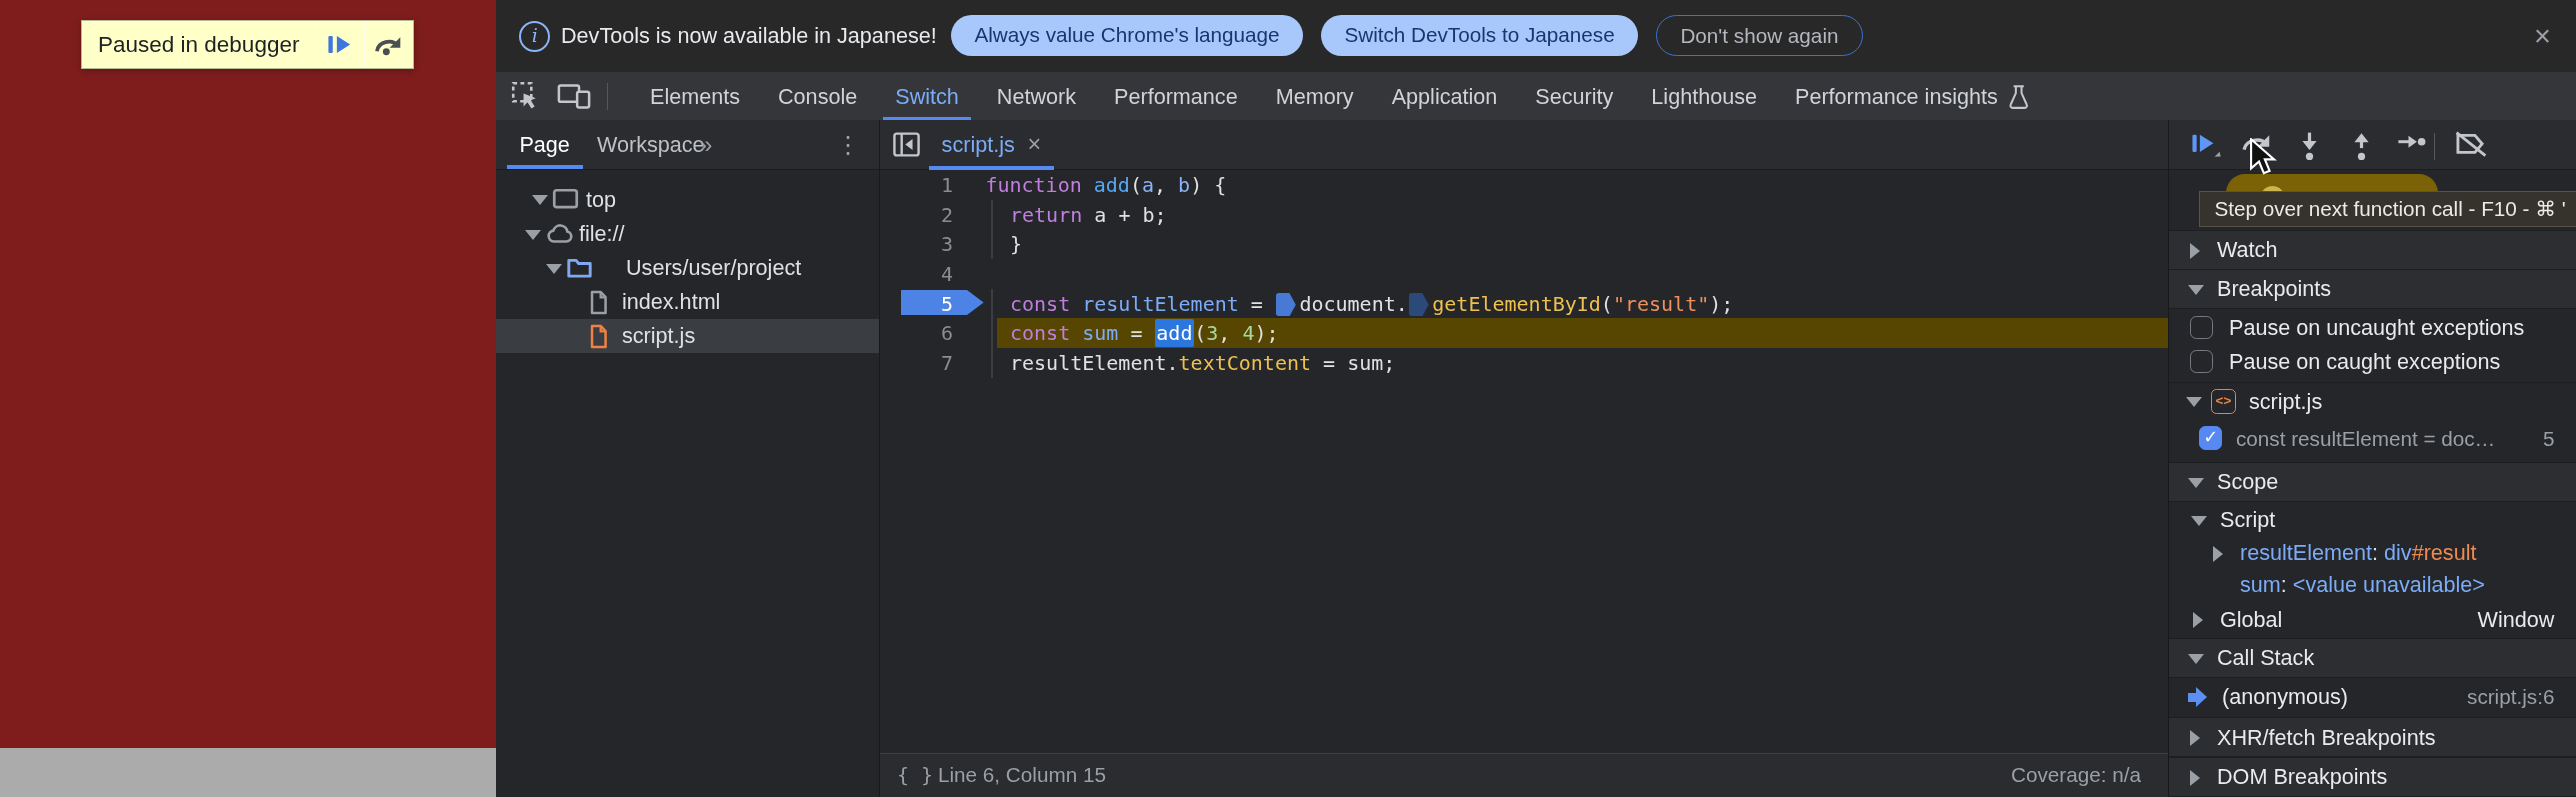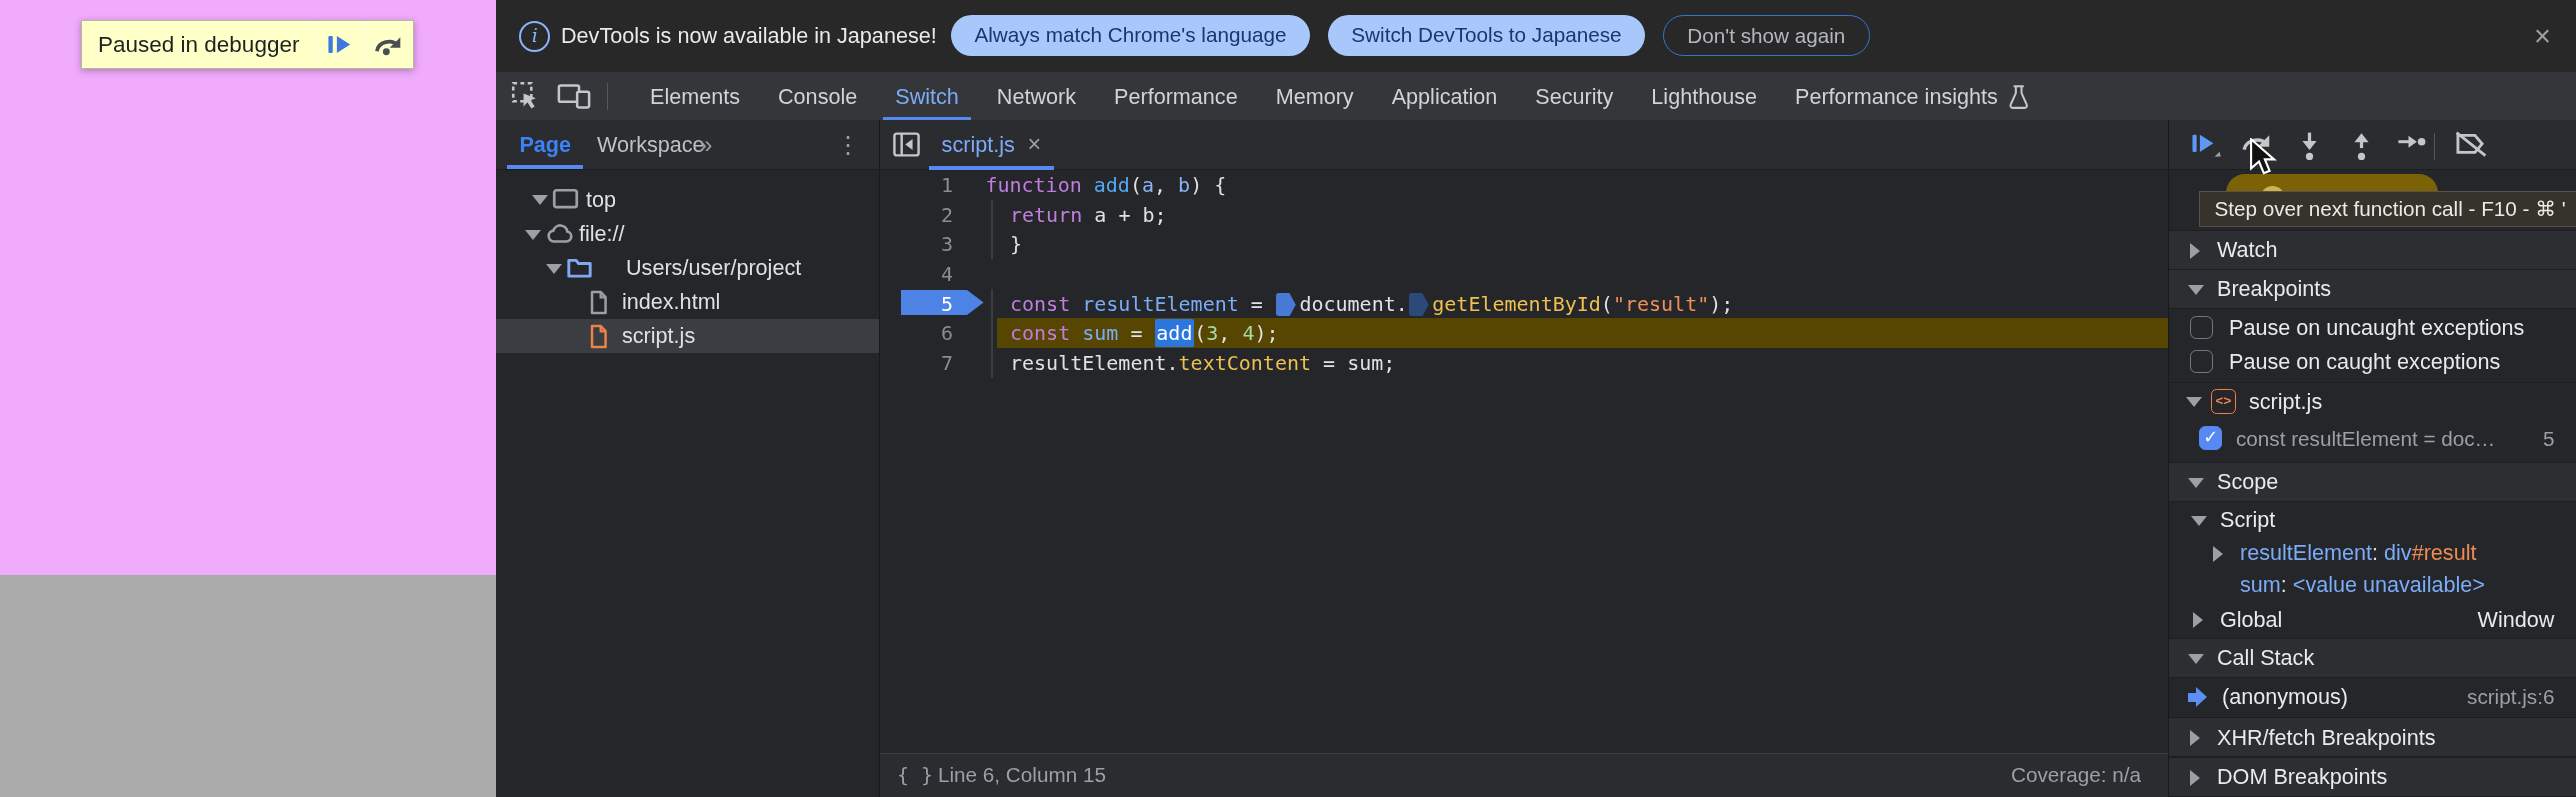--- a/index.html
+++ b/index.html
@@ -1,20 +1,20 @@
 <!DOCTYPE html>
 <html style="font-size:14.4px"><head>
 <meta charset="utf-8">
 <style>
   * { margin:0; padding:0; box-sizing:border-box; }
   html,body { width:2576px; height:797px; overflow:hidden; background:#ababab;
     font-family:"Liberation Sans","DejaVu Sans",sans-serif; }
 
   
-  #page-area { position:absolute; left:0; top:0; width:496px; height:575px; background:#f0abfc; }
+  #page-area { position:absolute; left:0; top:0; width:496px; height:748px; background:#7f1d1d; }
   #paused-overlay { position:absolute; left:81px; top:20px; height:49px; display:flex; align-items:stretch;
     background:#ffffc8; border:0.9px solid #b9b99a; box-shadow:0 1.8px 7.2px rgba(0,0,0,.28); }
   #paused-overlay .po-label { padding:0 16px; line-height:47px; font-size:22.5px; color:#1f2125; }
   #paused-overlay .po-btn { width:49px; display:flex; align-items:center; justify-content:center; border-left:1.8px solid #fdfdec; cursor:pointer; }
 
   
   #devtools { position:absolute; left:496px; top:0; width:2080px; height:797px; background:#242629; }
 
   #infobar { position:absolute; left:0; top:0; width:2080px; height:72px; background:#282828; }
   #infobar .info-icon { position:absolute; left:23.4px; top:20.7px; width:31px; height:31px; border:2.7px solid #8ab4f8;
@@ -37,21 +37,21 @@
   #main-toolbar .right-icons { position:absolute; right:12.6px; top:0; height:49px; display:flex; align-items:center; gap:25px; border-left:0.9px solid #55575a; padding-left:23.4px; }
   .glyph-icon { color:#c3c6cb; cursor:pointer; }
 
   #content { position:absolute; left:0; top:120px; width:2080px; height:677px; }
   .vdiv { position:absolute; top:0; bottom:0; width:0.9px; background:#19191c; z-index:5; }
 
   
   #sidebar { position:absolute; left:0; top:0; width:383px; height:677px; background:#242629; }
   .panel-tabs { position:absolute; left:0; top:0; right:0; height:50px; background:#2a2c2f; border-bottom:0.9px solid #1b1c1f; }
   .ptab { position:absolute; top:0; line-height:49px; font-size:21.6px; color:#bdc1c6; cursor:pointer; }
-  .ptab.active { color:#3b82f6;font-weight:bold; }
+  .ptab.active { color:#ffffff; }
   .ptab-underline { position:absolute; left:10.8px; bottom:0; width:76px; height:3.6px; background:#568af2; }
   #tree { position:absolute; left:0; top:50px; right:0; bottom:0; }
   .tree-row { position:absolute; left:0; right:0; height:34px; cursor:pointer; }
   .tree-row.selected { background:#3a3d41; }
   .tree-row .t-label { position:absolute; top:0; line-height:34px; font-size:21.6px; color:#dfe1e5; white-space:nowrap; }
   .caret-down { width:0; height:0; border-left:8px solid transparent; border-right:8px solid transparent; border-top:10px solid #9aa0a6; }
   .caret-right { width:0; height:0; border-top:8px solid transparent; border-bottom:8px solid transparent; border-left:10px solid #9aa0a6; }
   .tree-caret { position:absolute; top:12.6px; }
   .tree-icon { position:absolute; top:4.5px; }
 
@@ -126,21 +126,21 @@
     </div>
   </div>
 </div>
 
 <div id="devtools">
 
   <div id="infobar">
     <div class="info-icon">i</div>
     <div class="msg">DevTools is now available in Japanese!</div>
     <div class="btns">
-      <div class="pill-btn">Always match Chrome's language</div>
+      <div class="pill-btn">Always value Chrome's language</div>
       <div class="pill-btn">Switch DevTools to Japanese</div>
       <div class="pill-btn outline">Don't show again</div>
     </div>
     <div class="close-x">×</div>
   </div>
 
   <div id="main-toolbar">
     <div class="tl-icons">
       <span style="cursor:pointer">
         <svg width="31" height="31" viewBox="0 0 24 24">

